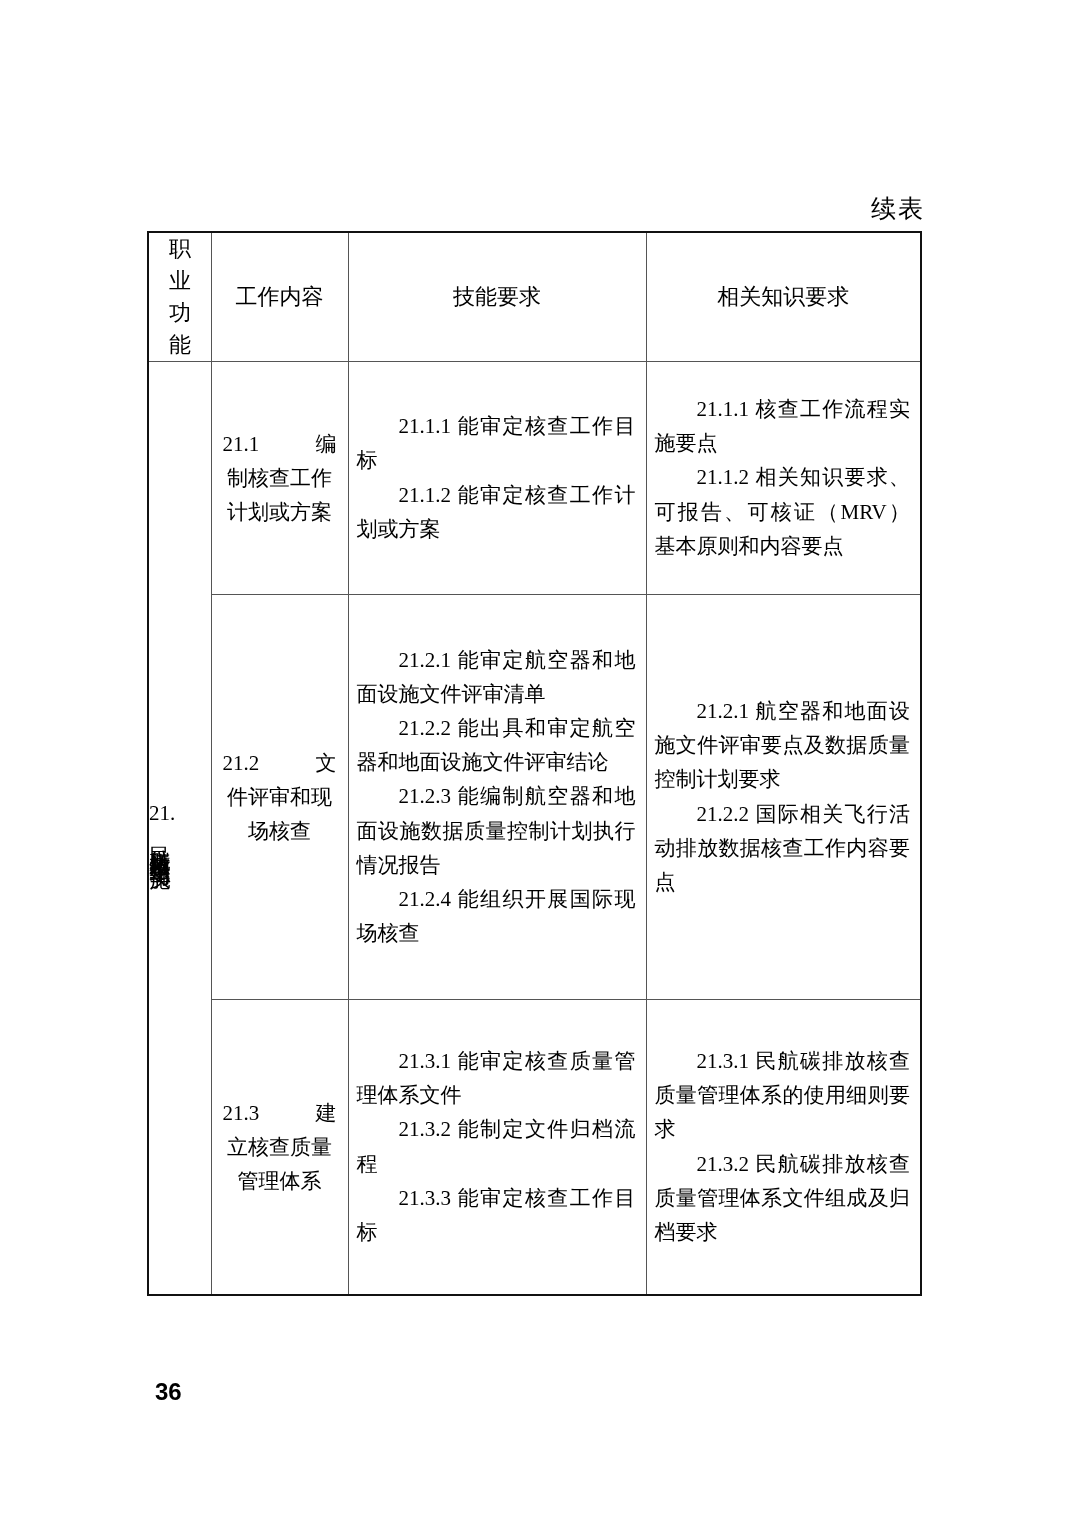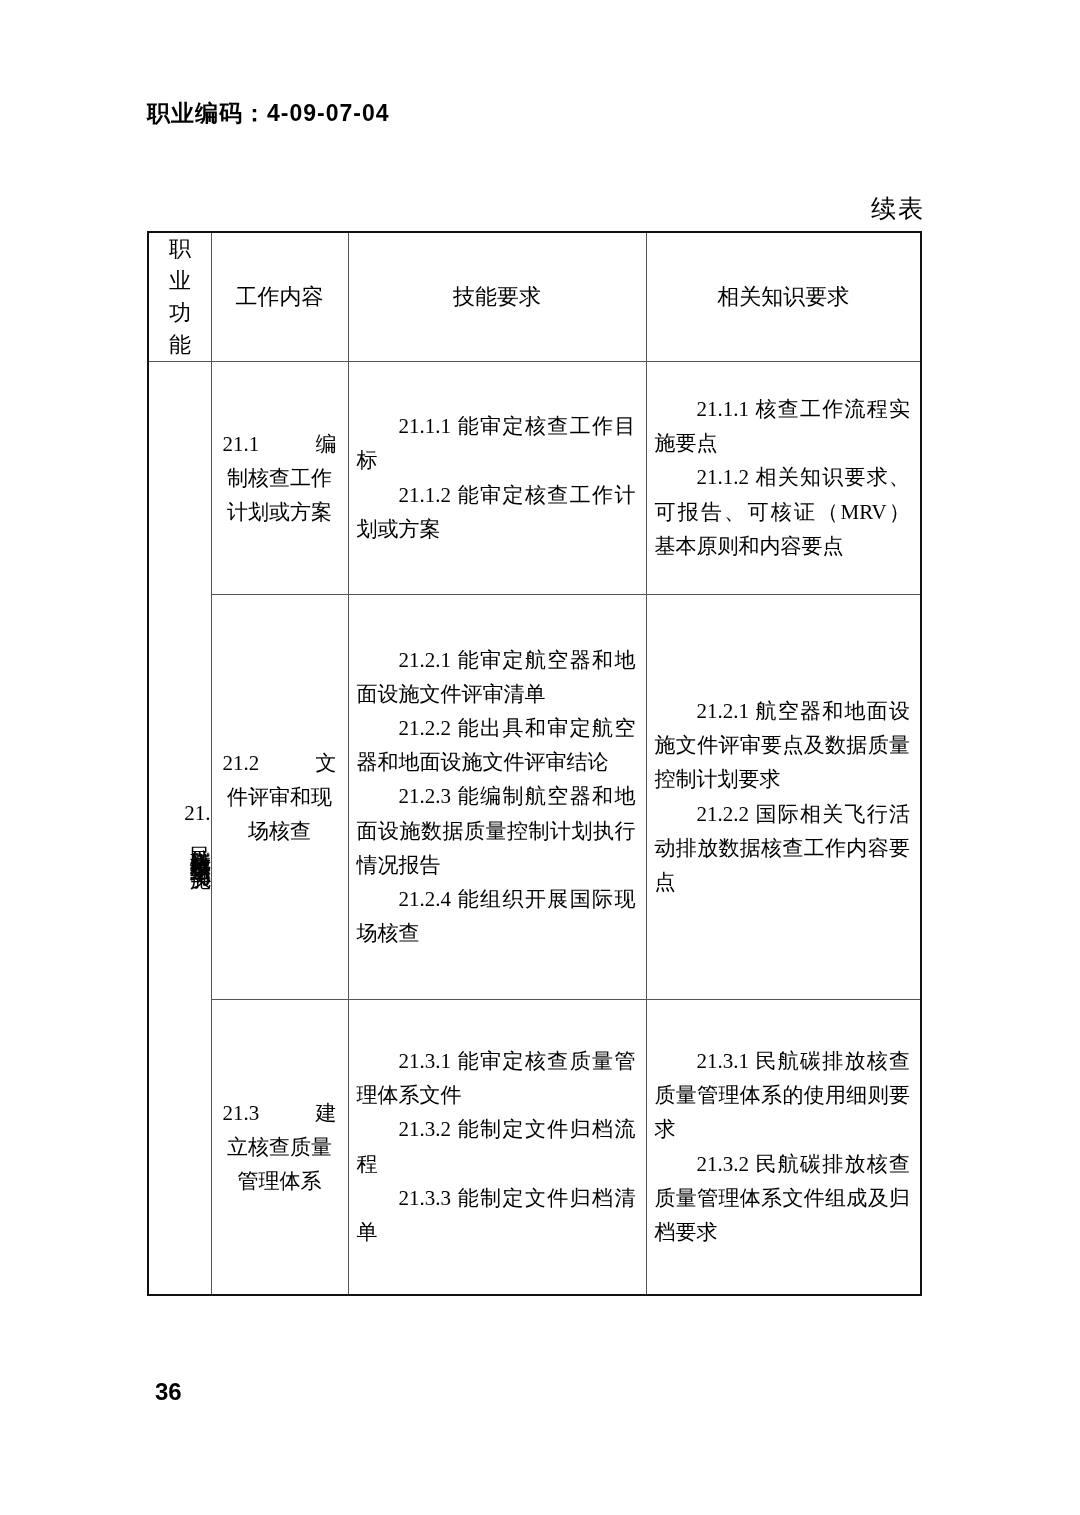--- a/index.html
+++ b/index.html
@@ -82,21 +82,21 @@
   .hdr-func span { display: block; }
 
   
   .func-cell {
     text-align: center;
     padding: 0 !important;
   }
   .func-inner {
     display: flex;
     flex-direction: column;
-    align-items: flex-end;
+    align-items: flex-start;
     justify-content: center;
     height: 100%;
     font-size: 21px;
   }
   .func-num {
     font-size: 21px;
     margin-bottom: 4px;
   }
   .func-vert {
     writing-mode: vertical-rl;
@@ -153,21 +153,20 @@
     font-family: "Liberation Sans", "DejaVu Sans", sans-serif;
     font-size: 24px;
     font-weight: bold;
   }
 </style>
 </head>
 <body>
 
 <div class="page">
 
-  <div class="running-head">职业编码：4-09-07-04</div>
 
   <div class="continued-label">续表</div>
 
   <table class="skill-table">
     <colgroup>
       <col class="c-func">
       <col class="c-work">
       <col class="c-skill">
       <col class="c-know">
     </colgroup>
@@ -233,21 +232,21 @@
           <span class="wline spread">
             <span>21.3</span>
             <span>建</span>
           </span>
           <span class="wline">立核查质量</span>
           <span class="wline">管理体系</span>
         </td>
         <td class="para-cell">
           <p>21.3.1 能审定核查质量管理体系文件</p>
           <p>21.3.2 能制定文件归档流程</p>
-          <p>21.3.3 能制定文件归档清单</p>
+          <p>21.3.3 能审定核查工作目标</p>
         </td>
         <td class="para-cell">
           <p>21.3.1 民航碳排放核查质量管理体系的使用细则要求</p>
           <p>21.3.2 民航碳排放核查质量管理体系文件组成及归档要求</p>
         </td>
       </tr>
     </tbody>
   </table>
 
   <div class="folio">36</div>

